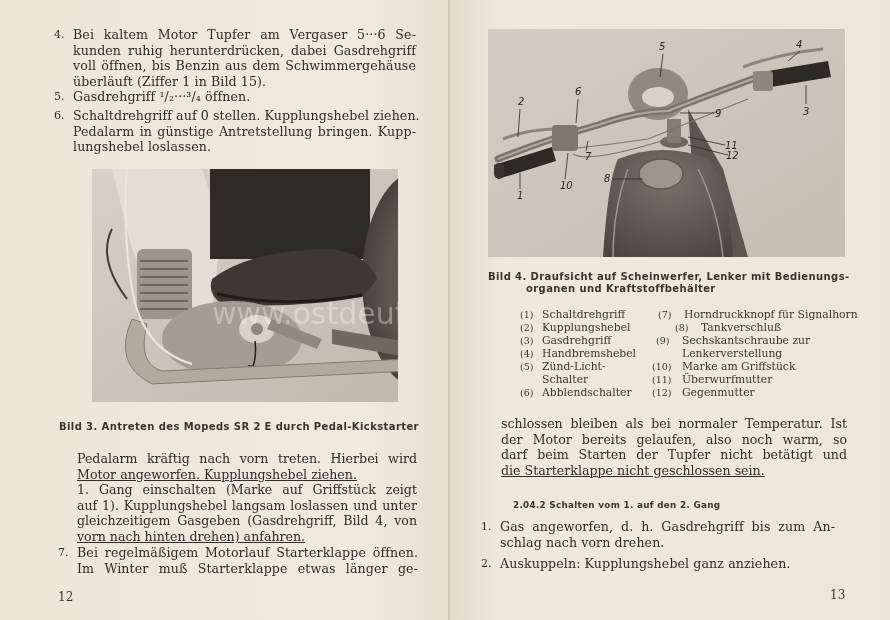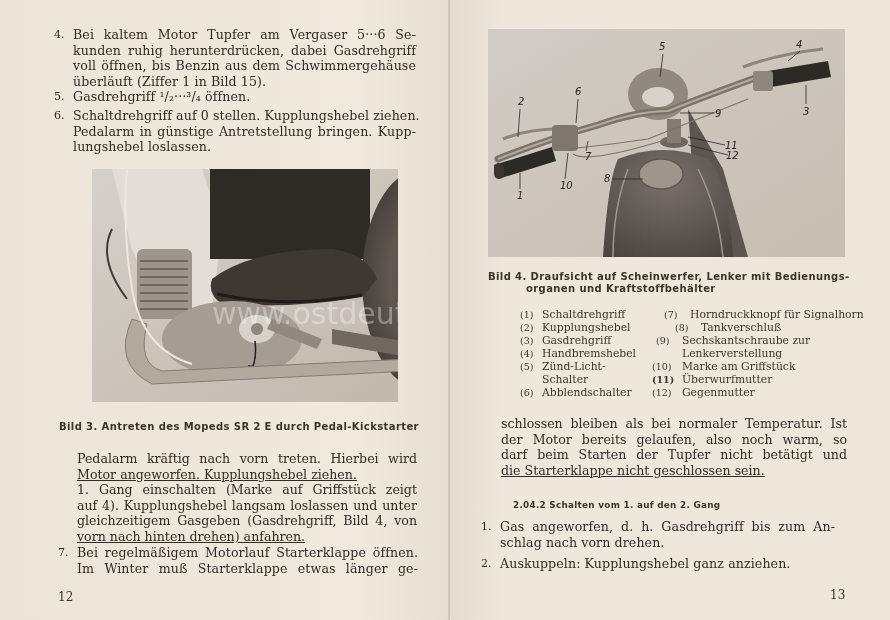--- a/index.html
+++ b/index.html
@@ -123,21 +123,21 @@
         <text x="120" y="155" font-family="DejaVu Sans, sans-serif" font-size="30" fill="#ffffff" fill-opacity="0.35">www.ostdeuts</text>
       </svg>
     </div>
 
     <div class="caption" style="left:59px; top:421px;">Bild 3. Antreten des Mopeds SR 2 E durch Pedal-Kickstarter</div>
 
     <div class="para" style="left:77px; top:451px; width:340px;">
       <span>Pedalarm kräftig nach vorn treten. Hierbei wird</span>
       <span class="last">Motor angeworfen. Kupplungshebel ziehen.</span>
       <span>1. Gang einschalten (Marke auf Griffstück zeigt</span>
-      <span>auf 4). Kupplungshebel langsam loslassen und unter</span>
+      <span>auf 1). Kupplungshebel langsam loslassen und unter</span>
       <span>gleichzeitigem Gasgeben (Gasdrehgriff, Bild 4, von</span>
       <span class="last">vorn nach hinten drehen) anfahren.</span>
     </div>
 
     <div class="item" style="left:58px; top:545px; width:360px;">
       <span class="num">7.</span>
       <div class="txt" style="width:341px;">
         <span>Bei regelmäßigem Motorlauf Starterklappe öffnen.</span>
         <span>Im Winter muß Starterklappe etwas länger ge-</span>
       </div>
@@ -227,26 +227,26 @@
       <div class="row" style="top:0;"><span class="n">(1)</span><span>Schaltdrehgriff</span></div>
       <div class="row" style="top:13px;"><span class="n">(2)</span><span>Kupplungshebel</span></div>
       <div class="row" style="top:26px;"><span class="n">(3)</span><span>Gasdrehgriff</span></div>
       <div class="row" style="top:39px;"><span class="n">(4)</span><span>Handbremshebel</span></div>
       <div class="row" style="top:52px;"><span class="n">(5)</span><span>Zünd-Licht-</span></div>
       <div class="row" style="top:65px;"><span class="n"></span><span>Schalter</span></div>
       <div class="row" style="top:78px;"><span class="n">(6)</span><span>Abblendschalter</span></div>
     </div>
 
     <div class="legend" style="left:204px; top:305px; width:210px; height:90px;">
-      <div class="row" style="top:0; left:12px;"><span class="n2">(7)</span><span>Horndruckknopf für Signalhorn</span></div>
+      <div class="row" style="top:0; left:6px;"><span class="n2">(7)</span><span>Horndruckknopf für Signalhorn</span></div>
       <div class="row" style="top:13px; left:4px;margin-left:19px;"><span class="n2">(8)</span><span>Tankverschluß</span></div>
       <div class="row" style="top:26px; left:4px;"><span class="n2">(9)</span><span>Sechskantschraube zur</span></div>
       <div class="row" style="top:39px; left:4px;"><span class="n2"></span><span>Lenkerverstellung</span></div>
       <div class="row" style="top:52px;"><span class="n2" style="width:30px;">(10)</span><span>Marke am Griffstück</span></div>
-      <div class="row" style="top:65px;"><span class="n2" style="width:30px;font-weight:bold;">(11)</span><span>Überwurfmutter</span></div>
+      <div class="row" style="top:65px;"><span class="n2" style="width:30px;">(11)</span><span>Überwurfmutter</span></div>
       <div class="row" style="top:78px;"><span class="n2" style="width:30px;">(12)</span><span>Gegenmutter</span></div>
     </div>
 
     <div class="para" style="left:53px; top:416px; width:346px;">
       <span>schlossen bleiben als bei normaler Temperatur. Ist</span>
       <span>der Motor bereits gelaufen, also noch warm, so</span>
       <span>darf beim Starten der Tupfer nicht betätigt und</span>
       <span class="last">die Starterklappe nicht geschlossen sein.</span>
     </div>
 

